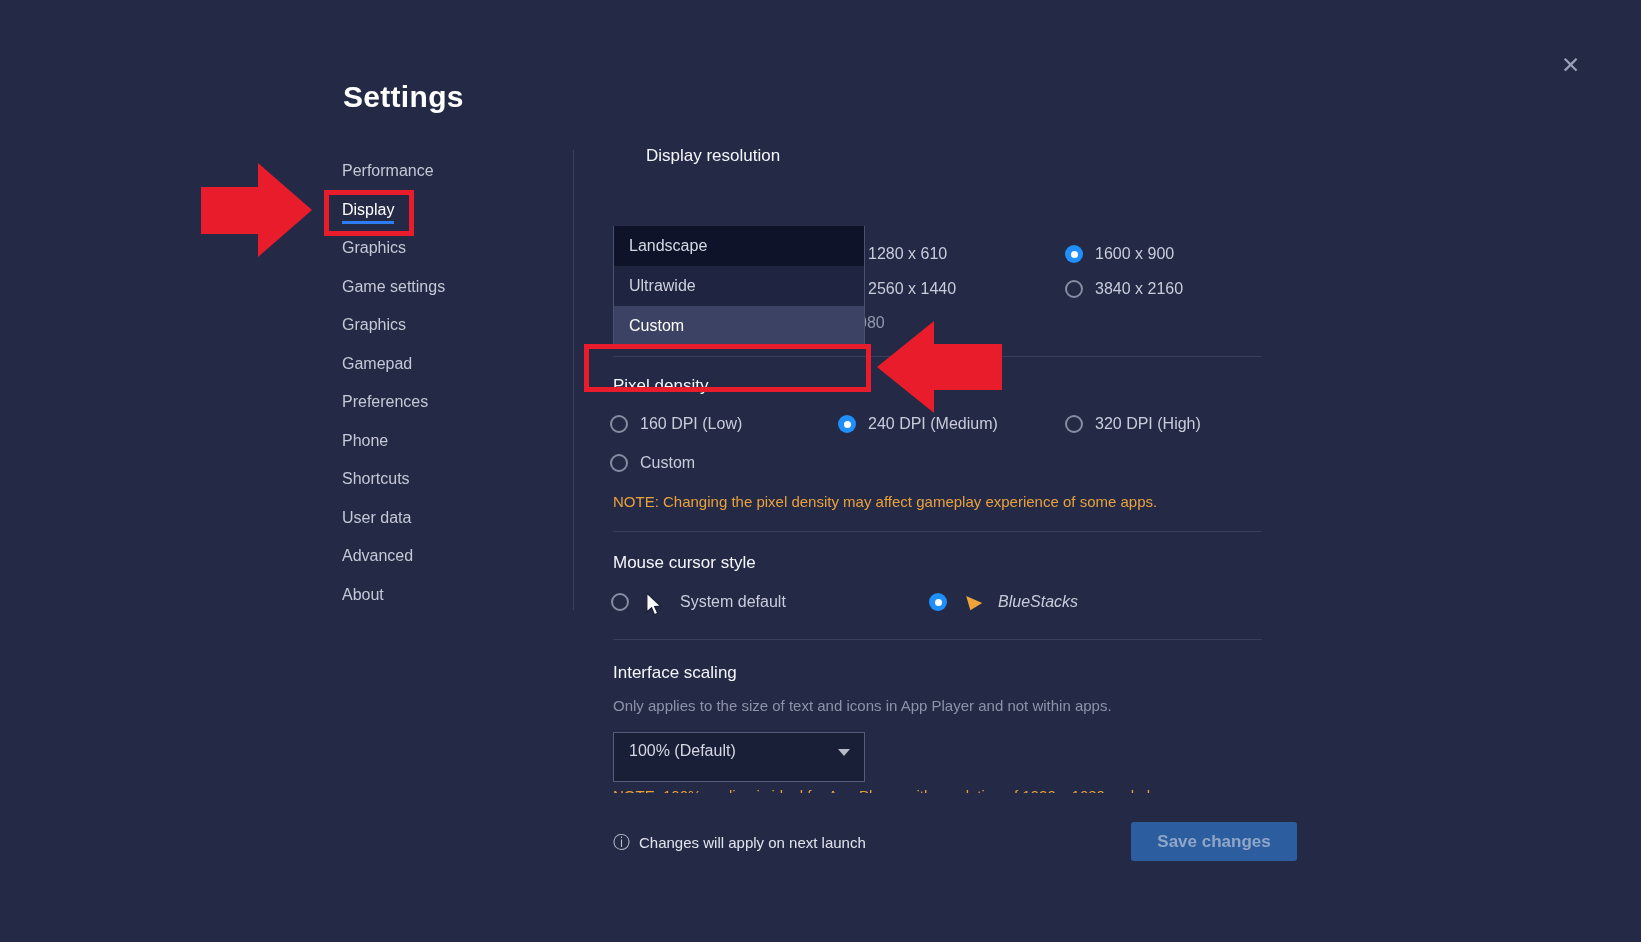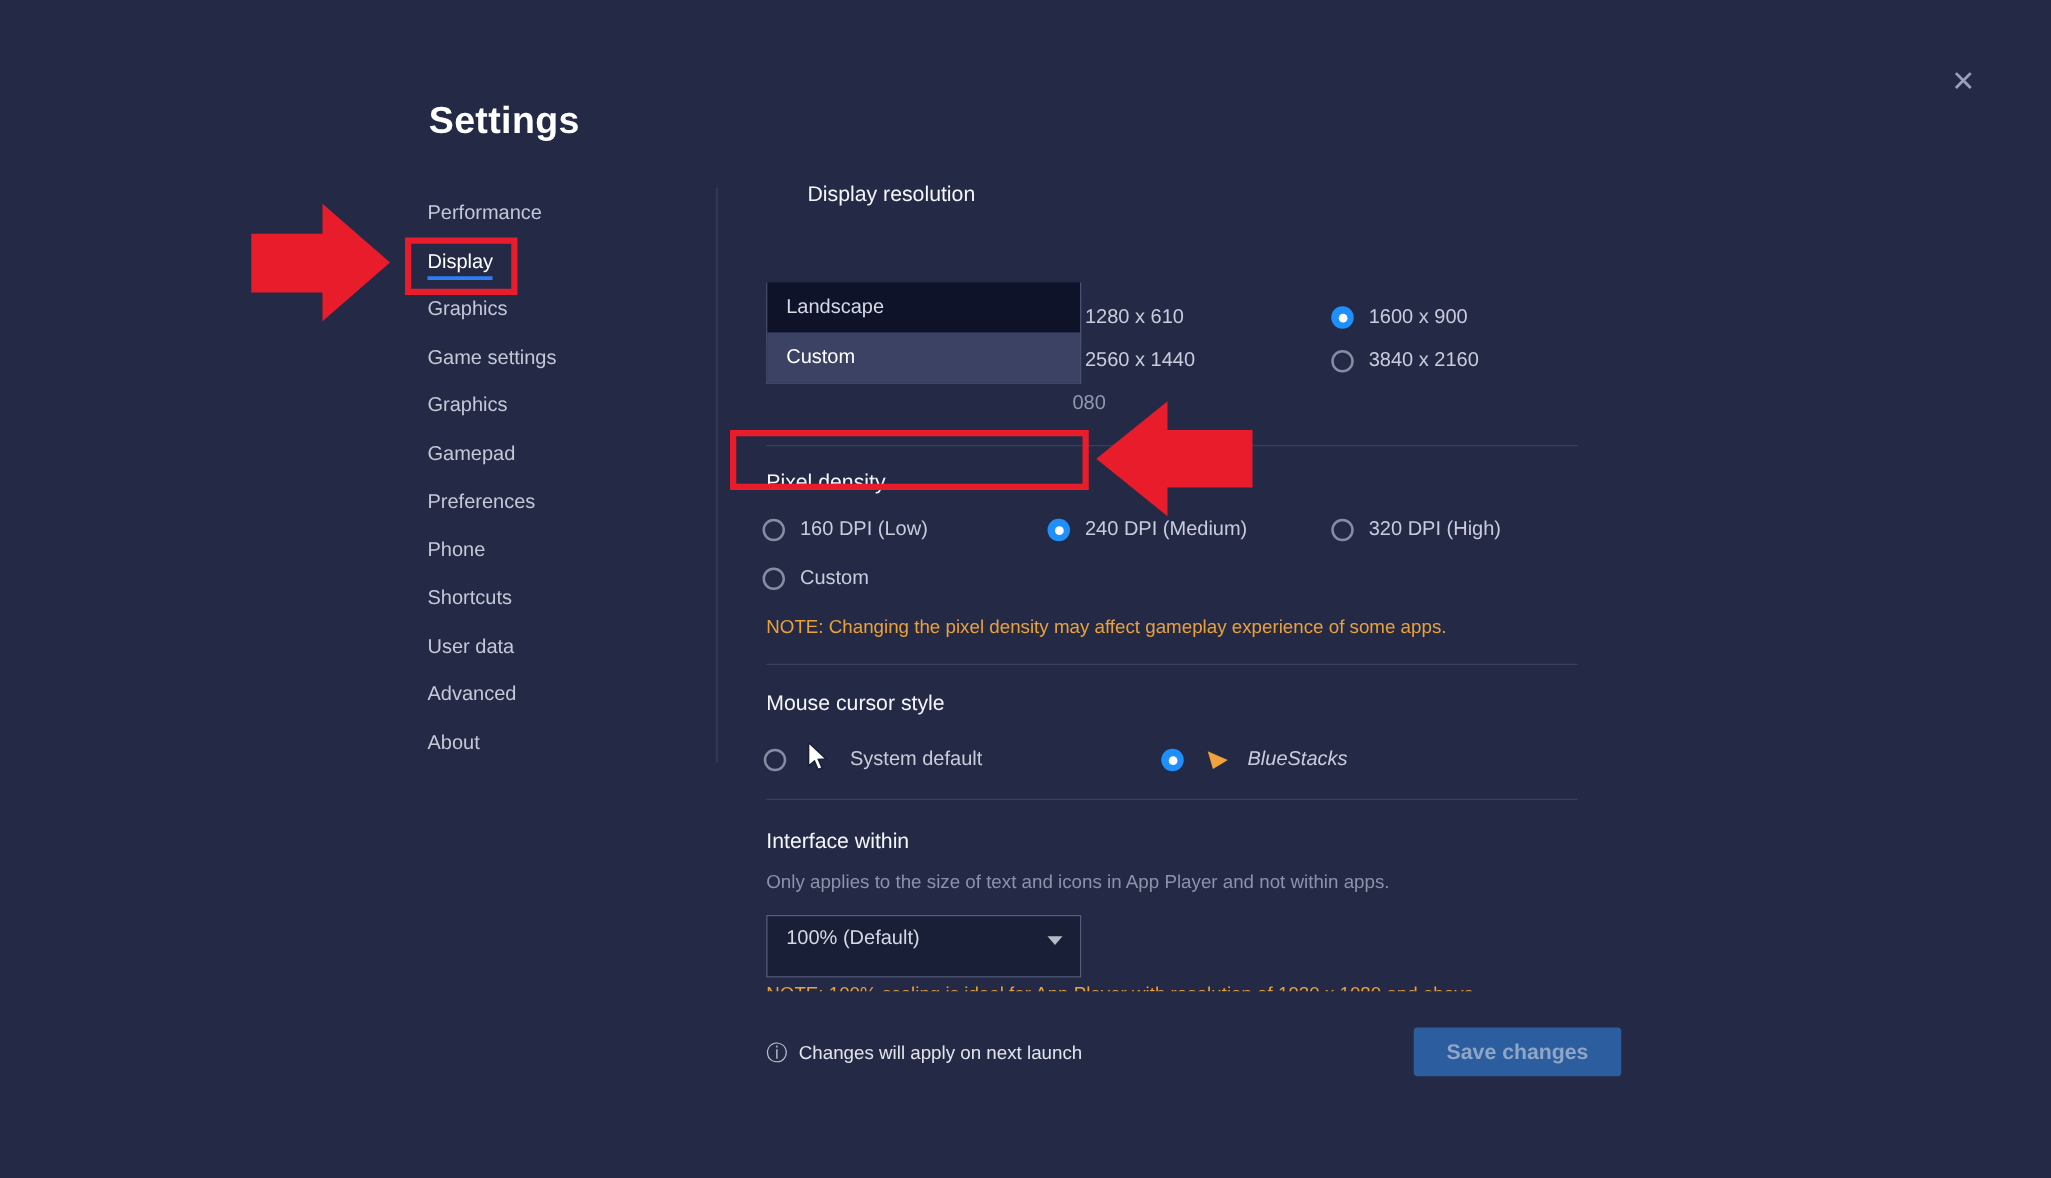--- a/index.html
+++ b/index.html
@@ -35,21 +35,21 @@
   .dd-item.opt-highlighted{background:#3b4263;color:#ffffff;}
   
   .red-box{box-sizing:border-box;border:5px solid #e91c2c;z-index:10;background:transparent;}
   .arrow-part{z-index:10;}
   
   .save-btn{width:166px;height:39px;background:#2c5d9f;border:none;border-radius:3px;color:#8fa6c6;font-size:17px;font-weight:600;font-family:"Liberation Sans",sans-serif;cursor:pointer;}
   .info-row{display:flex;align-items:center;gap:9px;color:#e2e4ec;font-size:15px;}
   .info-glyph{font-size:17px;color:#b9bdcc;line-height:17px;}
   .close-x{font-size:23px;color:#9aa0b8;cursor:pointer;line-height:23px;}
   .clip-note{overflow:hidden;height:7px;width:660px;}
-  .cursor-opt{display:flex;align-items:flex-end;height:24px;}
+  .cursor-opt{display:flex;align-items:flex-start;height:24px;}
 </style>
 </head>
 <body>
 
 <div class="abs close-x" style="left:1561px;top:54px;">✕</div>
 <div class="abs title" style="left:343px;top:80px;">Settings</div>
 
 <div class="abs" style="left:342px;top:160px;">
   <div class="side-item"><span>Performance</span></div>
   <div class="side-item active"><span>Display</span></div>
@@ -124,21 +124,21 @@
   <span style="margin-left:18px;display:inline-flex;">
     <svg width="19" height="19" viewBox="0 0 16 16">
         <polygon points="1,2.5 14.5,8.5 4.5,14.5" fill="#f1a33b"></polygon>
       </svg>
   </span>
   <span class="radio-label" style="margin-left:14px;font-style:italic;">BlueStacks</span>
 </div>
 
 <div class="abs hdivider" style="left:613px;top:639px;width:649px;"></div>
 
-<div class="abs heading" style="left:613px;top:663px;">Interface within</div>
+<div class="abs heading" style="left:613px;top:663px;">Interface scaling</div>
 <div class="abs subtext" style="left:613px;top:697px;">Only applies to the size of text and icons in App Player and not within apps.</div>
 <div class="abs select" style="left:613px;top:732px;height:50px;line-height:36px;">
   <span>100% (Default)</span>
   <span class="caret" style="top:16px;"></span>
 </div>
 <div class="abs clip-note" style="left:613px;top:786px;">
   <span class="note" style="line-height:20px;">NOTE: 100% scaling is ideal for App Player with resolution of 1920 x 1080 and above.</span>
 </div>
 
 <div class="abs info-row" style="left:613px;top:834px;">
@@ -146,20 +146,21 @@
   <span>Changes will apply on next launch</span>
 </div>
 <button class="abs save-btn" style="left:1131px;top:822px;">Save changes</button>
 
 <div class="abs select" style="left:613px;top:190px;z-index:5;">
   <span>Landscape</span>
   <span class="caret"></span>
 </div>
 <div class="abs dd-list" style="left:613px;top:226px;">
   <div class="dd-item opt-selected">Landscape</div>
+  <div class="dd-item opt-normal">Ultrawide</div>
   <div class="dd-item opt-highlighted">Custom</div>
 </div>
 
 <div class="abs red-box" style="left:324px;top:190px;width:90px;height:46px;"></div>
 <div class="abs arrow-part" style="left:201px;top:187px;width:58px;height:47px;background:#e91c2c;"></div>
 <div class="abs arrow-part" style="left:258px;top:163px;width:0;height:0;border-left:54px solid #e91c2c;border-top:47px solid transparent;border-bottom:47px solid transparent;"></div>
 
 <div class="abs red-box" style="left:584px;top:344px;width:287px;height:48px;"></div>
 <div class="abs arrow-part" style="left:877px;top:321px;width:0;height:0;border-right:57px solid #e91c2c;border-top:46px solid transparent;border-bottom:46px solid transparent;"></div>
 <div class="abs arrow-part" style="left:933px;top:344px;width:69px;height:46px;background:#e91c2c;"></div>

